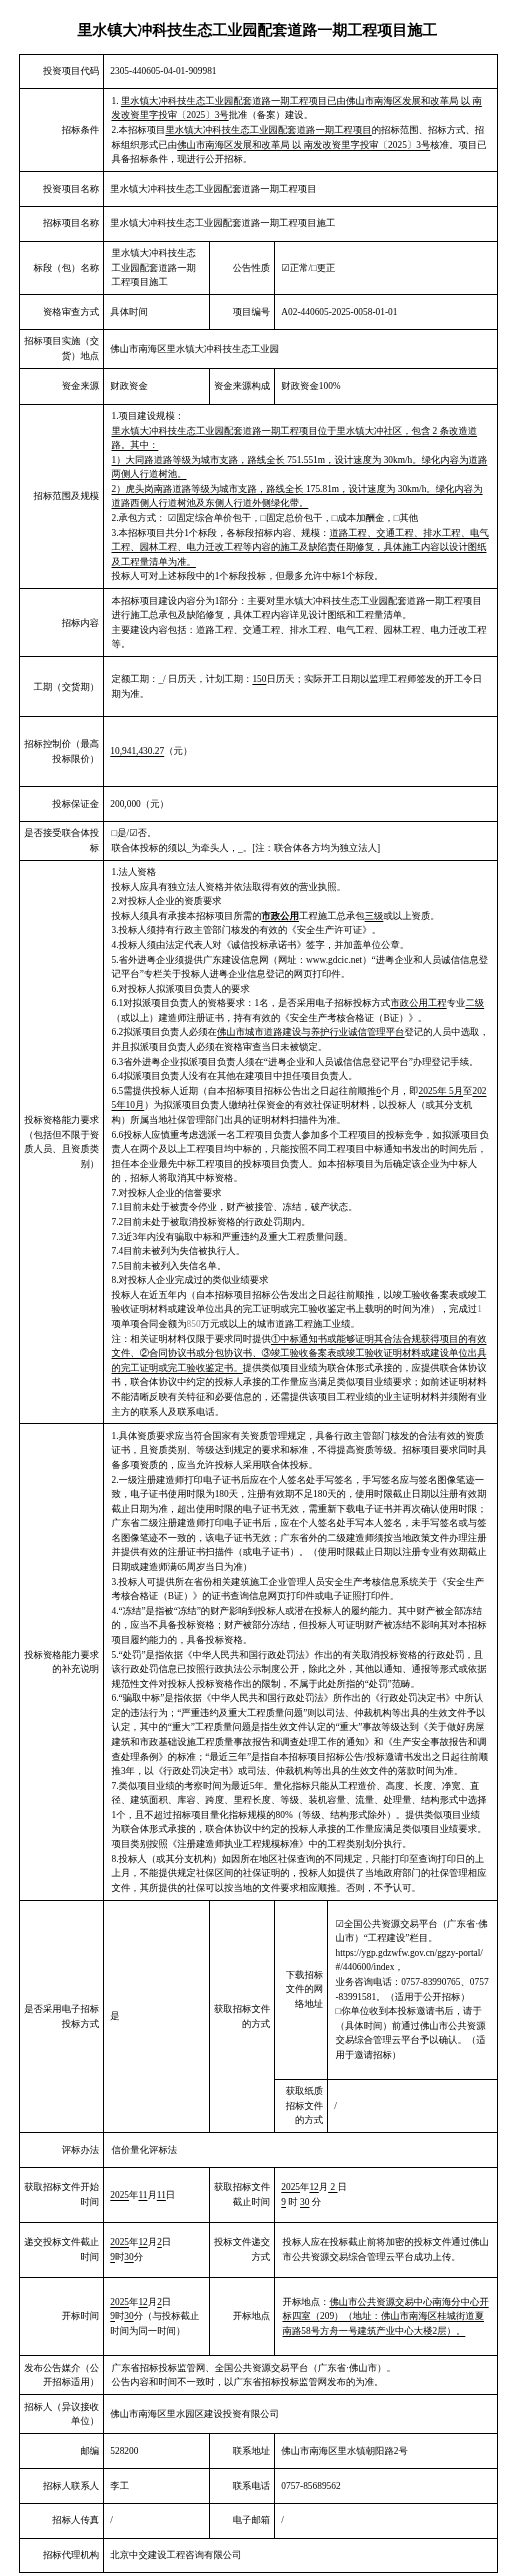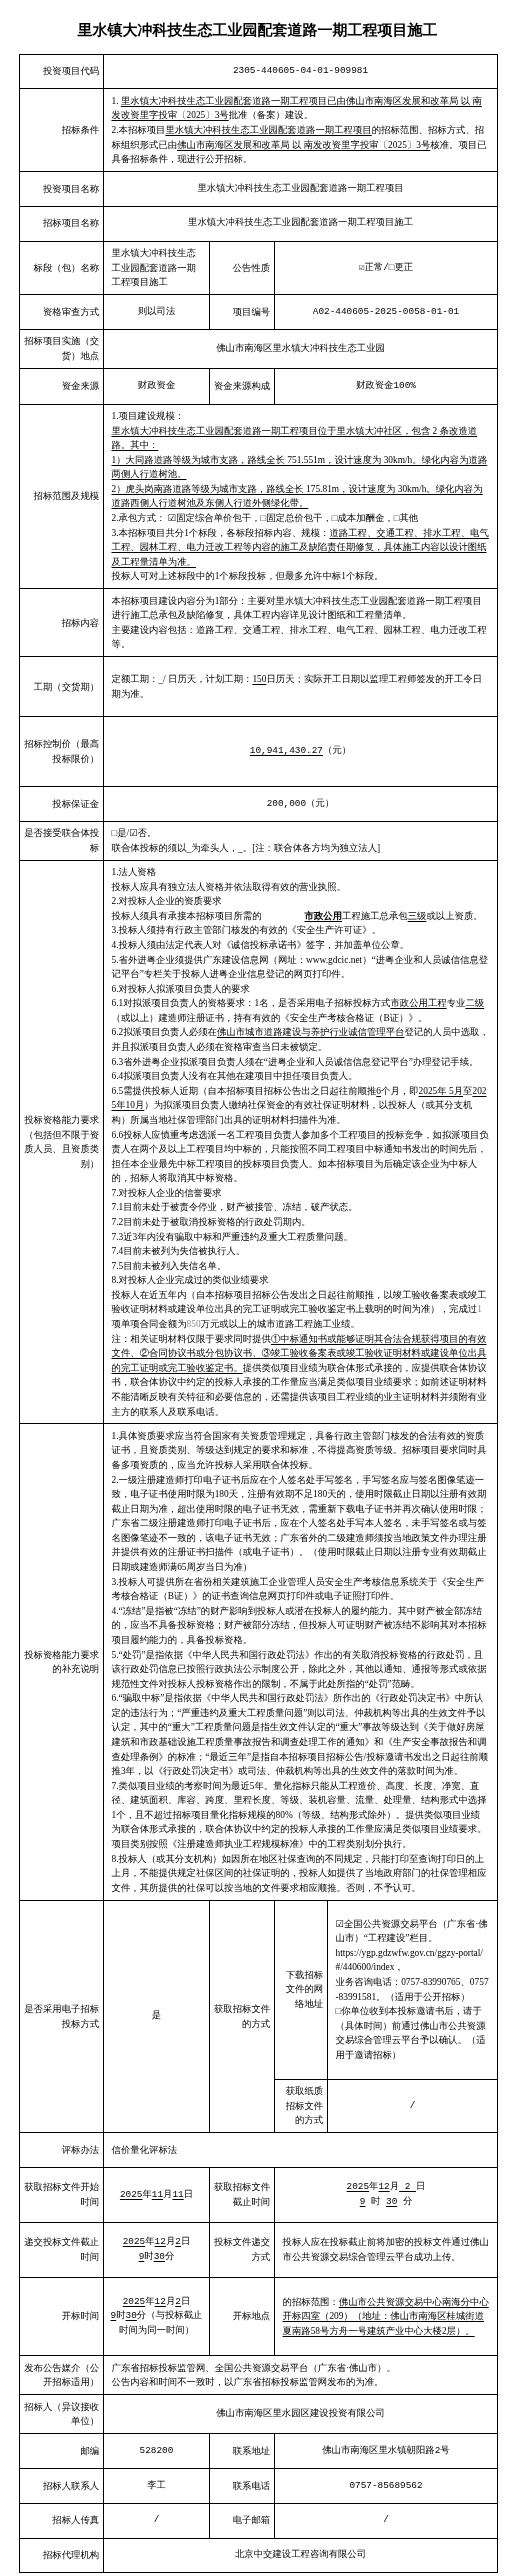--- a/index.html
+++ b/index.html
@@ -24,25 +24,25 @@
   td{
     border:0.9px solid #000;
     vertical-align:middle;
     font-size:9.4px;
     line-height:1.55;
     padding:4.4px 6.3px;
     word-break:break-all;
     overflow-wrap:anywhere;
   }
   td.lbl{text-align:right;padding:4.4px 3.8px;}
-  td.ctr{text-align:center;font-family:Liberation Mono, monospace;}
+  td.ctr{text-align:left;}
   td.txt{text-align:left;padding:4.4px 7.5px;}
   .para{margin:0;}
   .u{text-decoration:underline;text-underline-offset:1.9px;}
-  .b{font-weight:bold;padding-left:43px;}
+  .b{font-weight:bold;}
   .g{color:#8a8a8a;}
   tr.h40 td{height:25px;}
   tr.h56 td{height:26px;}
 </style>
 </head>
 <body>
 
 <div class="page">
 
   <div class="doc-title">
@@ -84,21 +84,21 @@
 
     <tr>
       <td class="lbl">标段（包）名称</td>
       <td class="txt">里水镇大冲科技生态工业园配套道路一期工程项目施工</td>
       <td class="lbl">公告性质</td>
       <td class="ctr" colspan="2">☑正常/□更正</td>
     </tr>
 
     <tr class="h40">
       <td class="lbl">资格审查方式</td>
-      <td class="ctr">则以司法</td>
+      <td class="ctr">具体时间</td>
       <td class="lbl">项目编号</td>
       <td class="ctr" colspan="2">A02-440605-2025-0058-01-01</td>
     </tr>
 
     <tr class="h56">
       <td class="lbl">招标项目实施（交货）地点</td>
       <td class="ctr" colspan="4">佛山市南海区里水镇大冲科技生态工业园</td>
     </tr>
 
     <tr class="h56">
@@ -244,21 +244,21 @@
     </tr>
 
     <tr>
       <td class="lbl">开标时间</td>
       <td class="ctr" style="height:69px">
             <div class="para"><span class="u">2025</span><span>年</span><span class="u">12</span><span>月</span><span class="u">2</span><span>日</span></div>
             <div class="para"><span class="u">9</span><span>时</span><span class="u">30</span><span>分（与投标截止时间为同一时间）</span></div>
           </td>
       <td class="lbl">开标地点</td>
       <td class="txt" colspan="2">
-            <div class="para"><span>的招标范围：</span><span class="u">佛山市公共资源交易中心南海分中心开标四室（209）（地址：佛山市南海区桂城街道夏南路58号方舟一号建筑产业中心大楼2层）。</span></div>
+            <div class="para"><span>开标地点：</span><span class="u">佛山市公共资源交易中心南海分中心开标四室（209）（地址：佛山市南海区桂城街道夏南路58号方舟一号建筑产业中心大楼2层）。</span></div>
           </td>
     </tr>
 
     <tr>
       <td class="lbl">发布公告媒介（公开招标适用）</td>
       <td class="txt" colspan="4">
             <div class="para"><span>广东省招标投标监管网、全国公共资源交易平台（广东省·佛山市）。</span></div>
             <div class="para"><span>公告内容和时间不一致时，以广东省招标投标监管网发布的为准。</span></div>
           </td>
     </tr>

